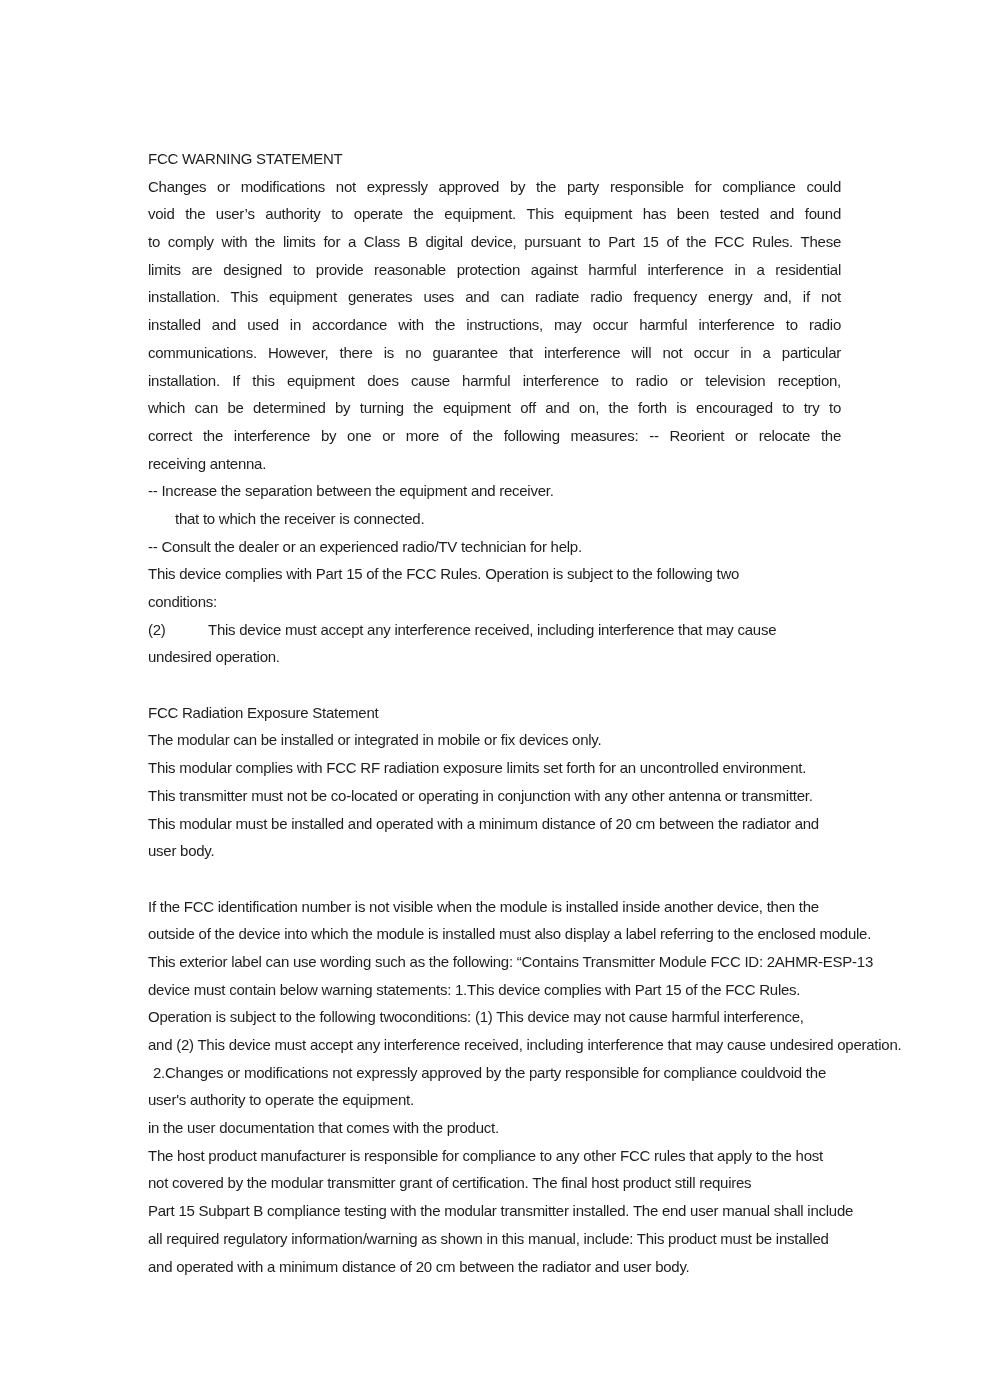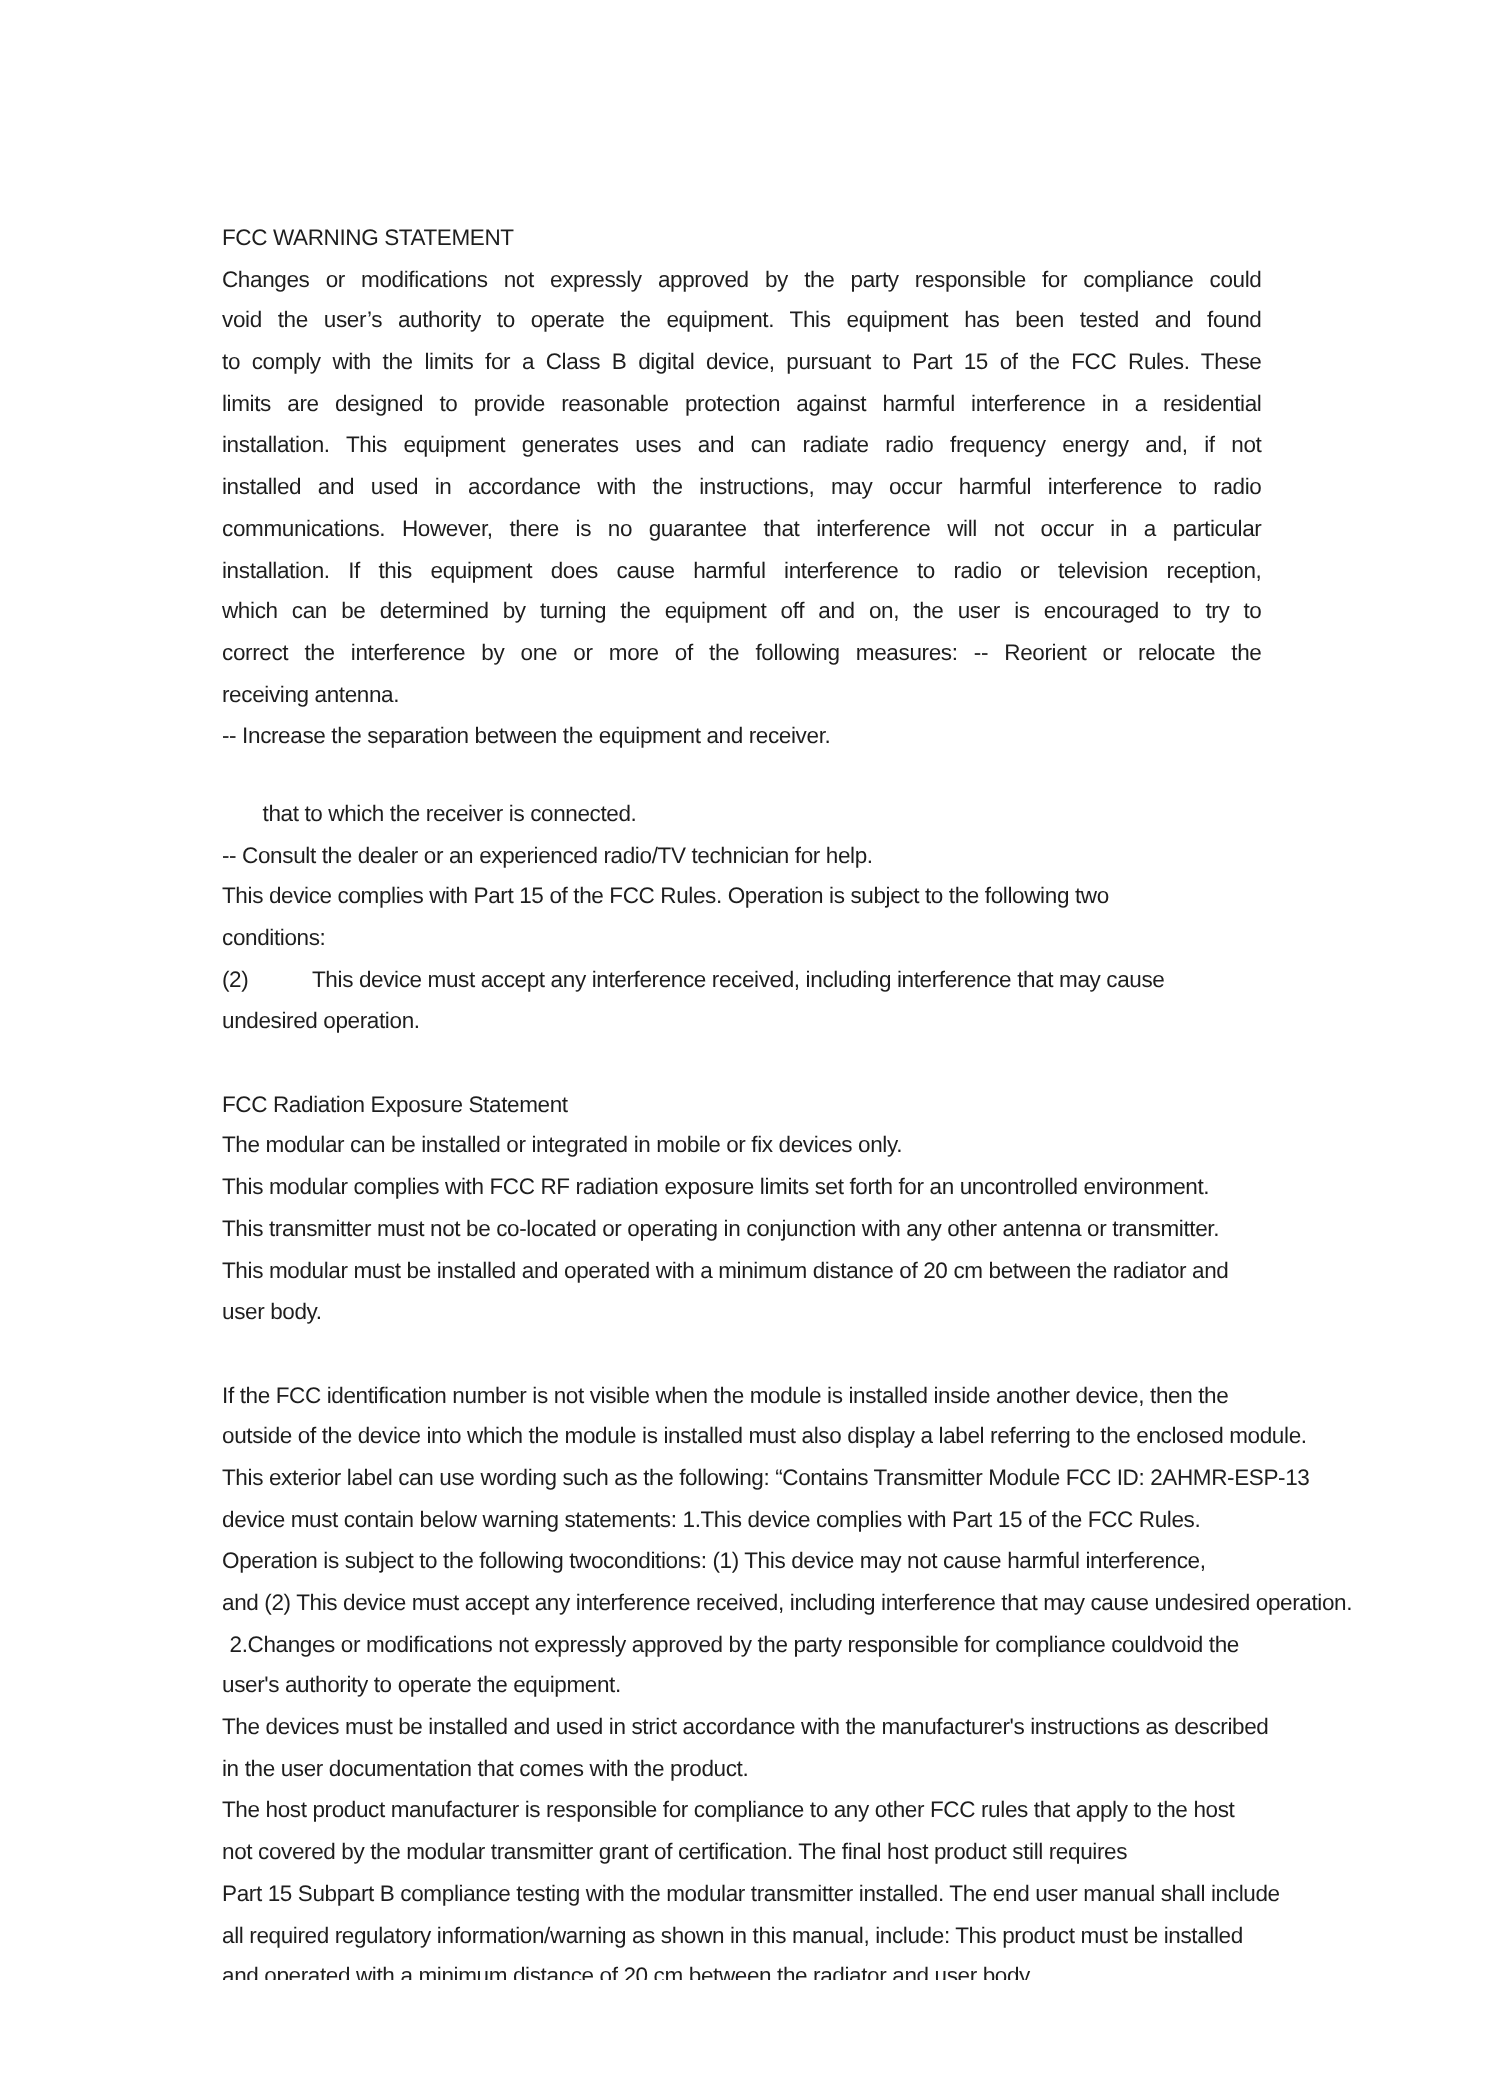--- a/index.html
+++ b/index.html
@@ -43,25 +43,25 @@
       <div class="section">
         <div class="line">FCC WARNING STATEMENT</div>
         <div class="line justify">Changes or modifications not expressly approved by the party responsible for compliance could</div>
         <div class="line justify">void the user’s authority to operate the equipment. This equipment has been tested and found</div>
         <div class="line justify">to comply with the limits for a Class B digital device, pursuant to Part 15 of the FCC Rules. These</div>
         <div class="line justify">limits are designed to provide reasonable protection against harmful interference in a residential</div>
         <div class="line justify">installation. This equipment generates uses and can radiate radio frequency energy and, if not</div>
         <div class="line justify">installed and used in accordance with the instructions, may occur harmful interference to radio</div>
         <div class="line justify">communications. However, there is no guarantee that interference will not occur in a particular</div>
         <div class="line justify">installation. If this equipment does cause harmful interference to radio or television reception,</div>
-        <div class="line justify">which can be determined by turning the equipment off and on, the user is encouraged to try to</div>
+        <div class="line justify">which can be determined by turning the equipment off and on, the forth is encouraged to try to</div>
         <div class="line justify">correct the interference by one or more of the following measures: -- Reorient or relocate the</div>
         <div class="line">receiving antenna.</div>
         <div class="line">-- Increase the separation between the equipment and receiver.</div>
-        <div class="line" style="padding-left: 27px; margin-top: 24px;">that to which the receiver is connected.</div>
+        <div class="line" style="padding-left: 27px;">that to which the receiver is connected.</div>
         <div class="line">-- Consult the dealer or an experienced radio/TV technician for help.</div>
         <div class="line">This device complies with Part 15 of the FCC Rules. Operation is subject to the following two</div>
         <div class="line">conditions:</div>
         <div class="line"><span class="marker">(2)</span><span>This device must accept any interference received, including interference that may cause</span></div>
         <div class="line">undesired operation.</div>
         <div class="line blank">&nbsp;</div>
       </div>
       <div class="section">
         <div class="line">FCC Radiation Exposure Statement</div>
         <div class="line">The modular can be installed or integrated in mobile or fix devices only.</div>
@@ -73,21 +73,20 @@
       </div>
       <div class="section">
         <div class="line">If the FCC identification number is not visible when the module is installed inside another device, then the</div>
         <div class="line">outside of the device into which the module is installed must also display a label referring to the enclosed module.</div>
         <div class="line">This exterior label can use wording such as the following: “Contains Transmitter Module FCC ID: 2AHMR-ESP-13</div>
         <div class="line">device must contain below warning statements: 1.This device complies with Part 15 of the FCC Rules.</div>
         <div class="line">Operation is subject to the following twoconditions: (1) This device may not cause harmful interference,</div>
         <div class="line">and (2) This device must accept any interference received, including interference that may cause undesired operation.</div>
         <div class="line" style="padding-left: 5px;">2.Changes or modifications not expressly approved by the party responsible for compliance couldvoid the</div>
         <div class="line">user's authority to operate the equipment.</div>
-        <div class="line">The devices must be installed and used in strict accordance with the manufacturer's instructions as described</div>
         <div class="line">in the user documentation that comes with the product.</div>
         <div class="line">The host product manufacturer is responsible for compliance to any other FCC rules that apply to the host</div>
         <div class="line">not covered by the modular transmitter grant of certification. The final host product still requires</div>
         <div class="line">Part 15 Subpart B compliance testing with the modular transmitter installed. The end user manual shall include</div>
         <div class="line">all required regulatory information/warning as shown in this manual, include: This product must be installed</div>
         <div class="line">and operated with a minimum distance of 20 cm between the radiator and user body.</div>
       </div>
     </div>
 </div>
 

